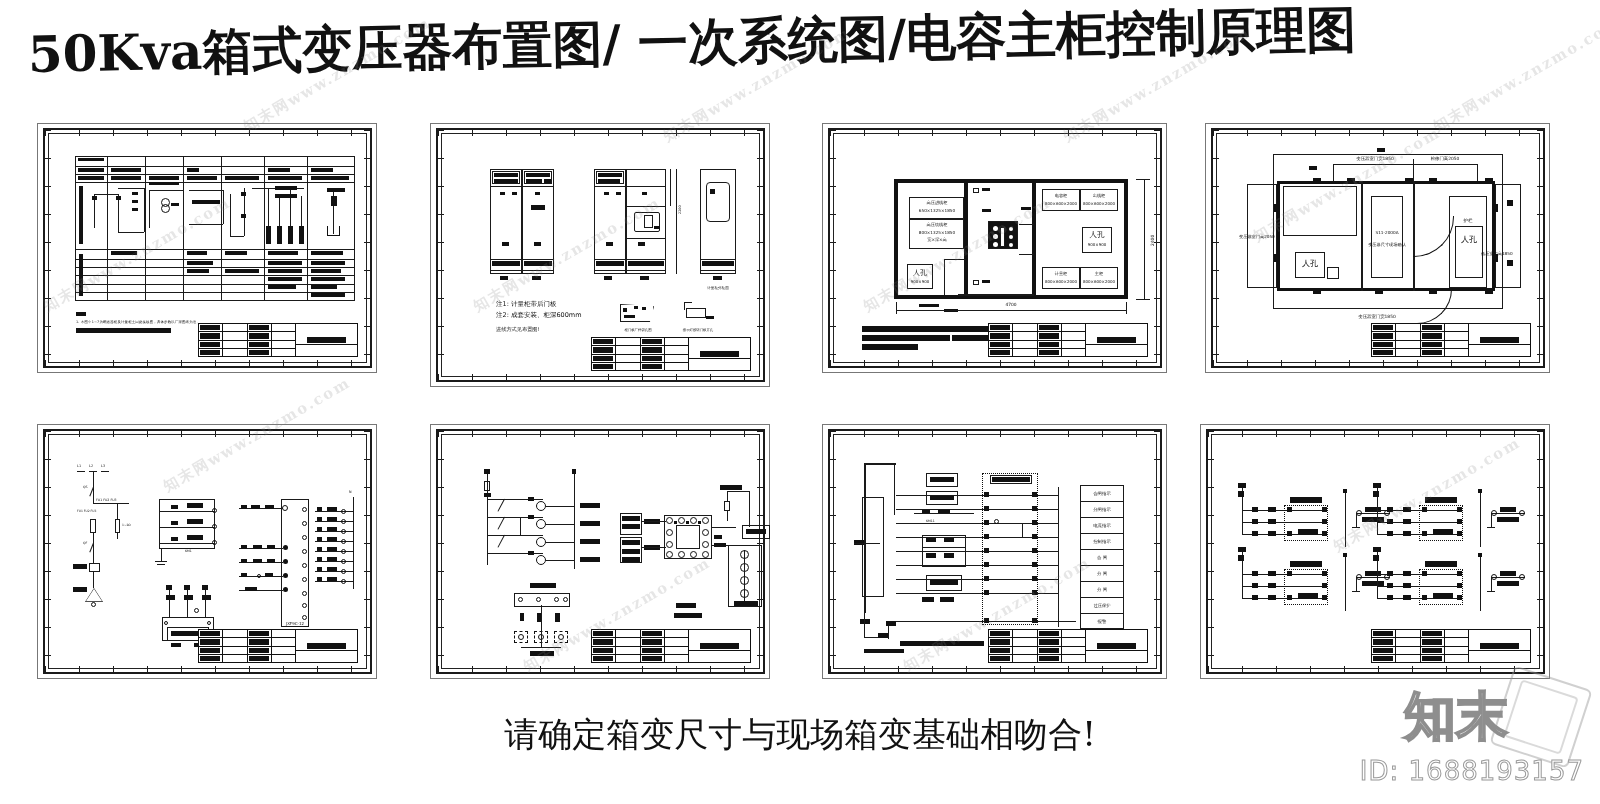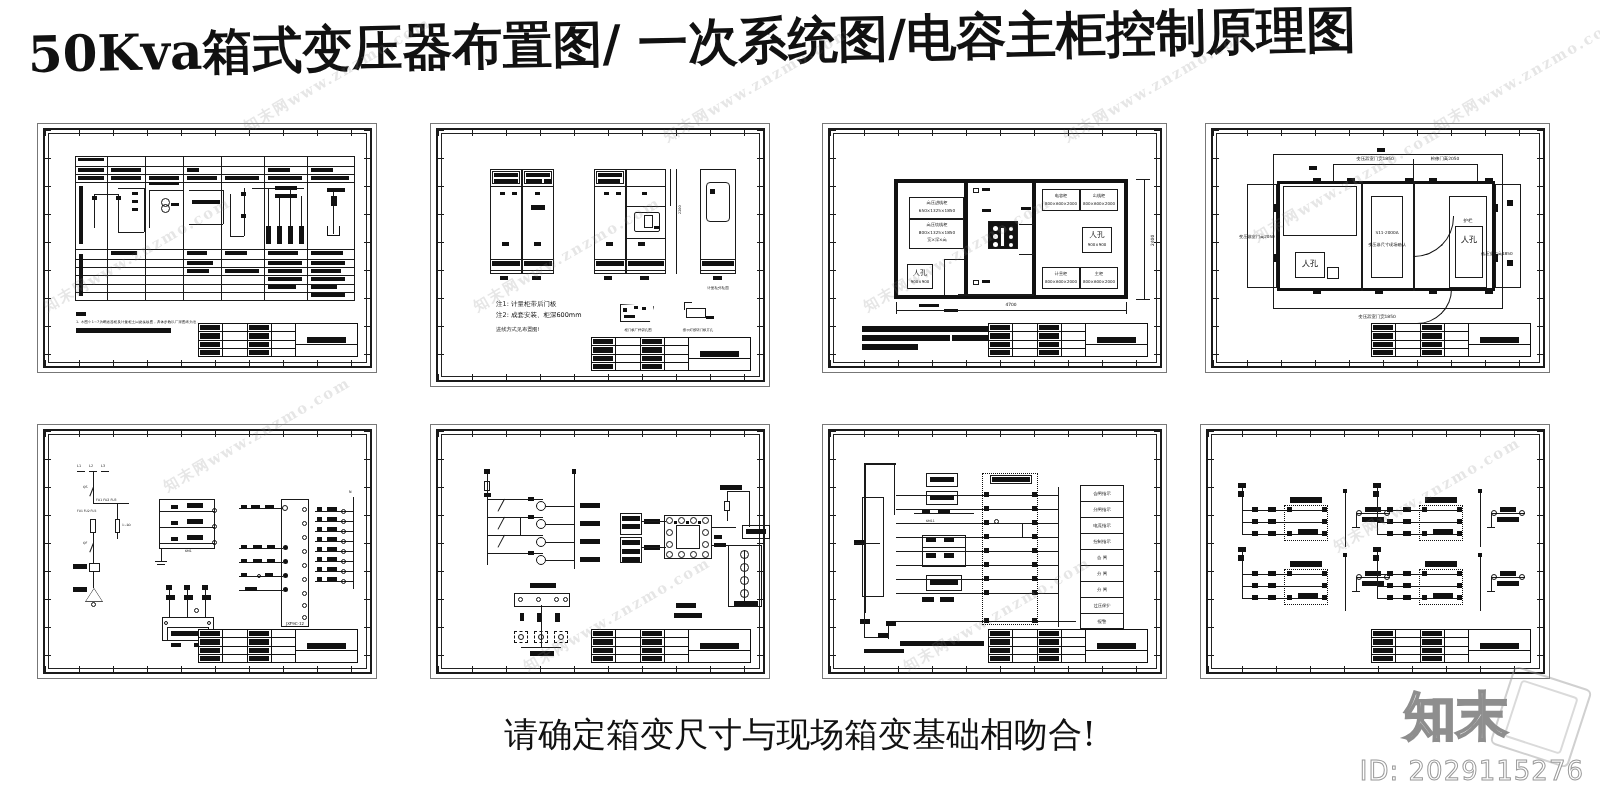--- a/index.html
+++ b/index.html
@@ -1234,13 +1234,13 @@
 <div class="wm wm-zm" style="left:900px;top:660px;">知末网www.znzmo.com</div>
 <div class="wm wm-zm" style="left:1250px;top:230px;">知末网www.znzmo.com</div>
 <div class="wm wm-zm" style="left:1330px;top:540px;">知末网www.znzmo.com</div>
 <div class="wm wm-zm" style="left:240px;top:120px;">知末网www.znzmo.com</div>
 <div class="wm wm-zm" style="left:660px;top:130px;">知末网www.znzmo.com</div>
 <div class="wm wm-zm" style="left:1060px;top:130px;">知末网www.znzmo.com</div>
 <div class="wm wm-zm" style="left:1430px;top:120px;">知末网www.znzmo.com</div>
 
 <div id="zhimo-seal"></div>
 <div id="zhimo-logo">知末</div>
-<div id="zhimo-id">ID: 2029115276</div>
+<div id="zhimo-id">ID: 1688193157</div>
 
 </body></html>

